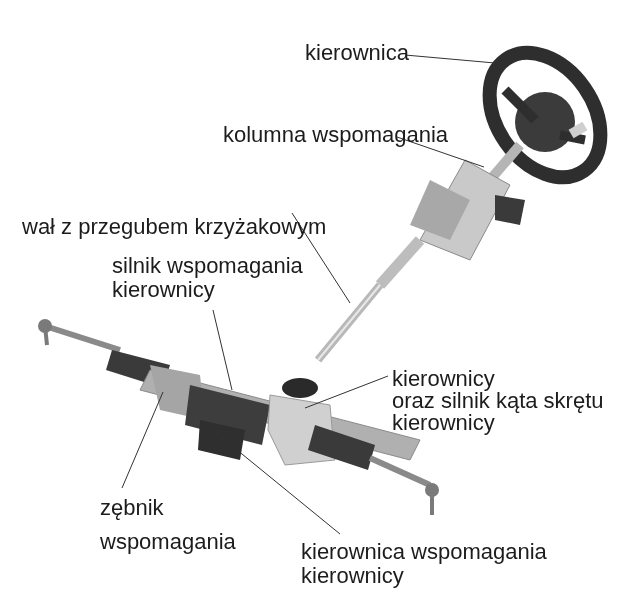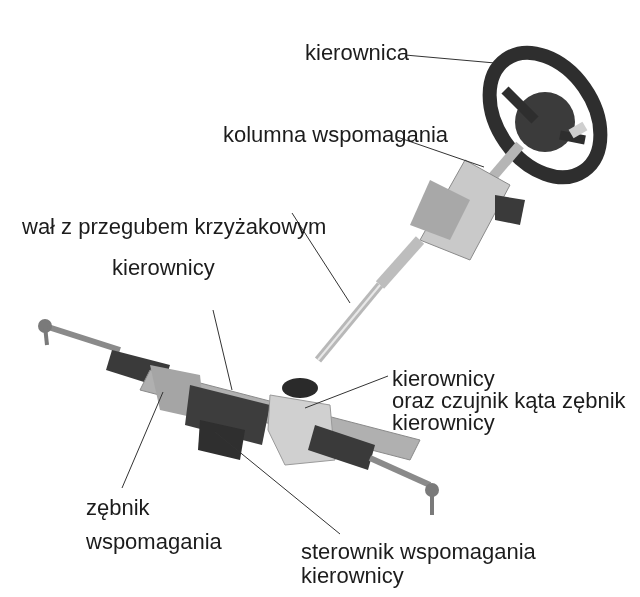--- a/index.html
+++ b/index.html
@@ -60,30 +60,31 @@
     <line x1="122" y1="488" x2="163" y2="392"></line>
     <line x1="340" y1="534" x2="215" y2="432"></line>
   </g>
 </svg>
 
 <div class="label" style="left:305px;top:42px;">kierownica</div>
 <div class="label" style="left:223px;top:124px;">kolumna wspomagania</div>
 <div class="label" style="left:22px;top:200px;margin-top:16px;">wał z przegubem krzyżakowym</div>
 
 <div class="label" style="left:112px;top:255px;">
+  <div>silnik wspomagania</div>
   <div style="margin-top:2px;">kierownicy</div>
 </div>
 
 <div class="label" style="left:392px;top:366px;">
   <div style="margin-top:2px;">kierownicy</div>
-  <div style="margin-top:0px;">oraz czujnik kąta zębnik</div>
+  <div style="margin-top:0px;">oraz silnik kąta skrętu</div>
   <div>kierownicy</div>
 </div>
 
-<div class="label" style="left:86px;top:497px;">
+<div class="label" style="left:100px;top:497px;">
   <div>zębnik</div>
   <div style="margin-top:12px;">wspomagania</div>
 </div>
 
 <div class="label" style="left:301px;top:541px;">
-  <div>sterownik wspomagania</div>
+  <div>kierownica wspomagania</div>
   <div style="margin-top:2px;">kierownicy</div>
 </div>
 
 </body></html>

